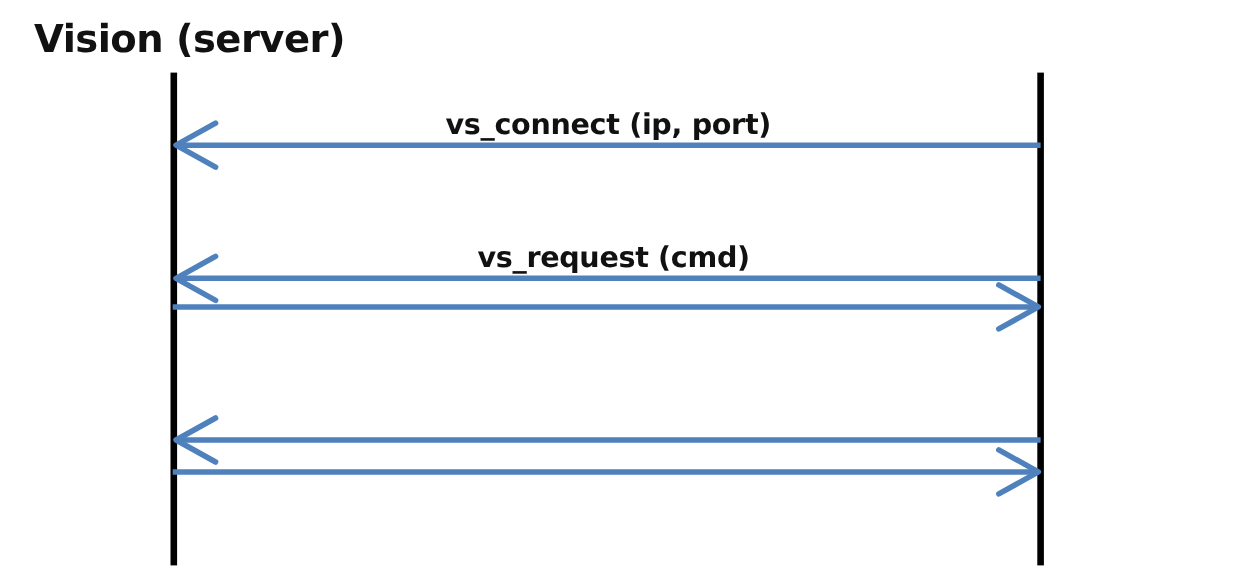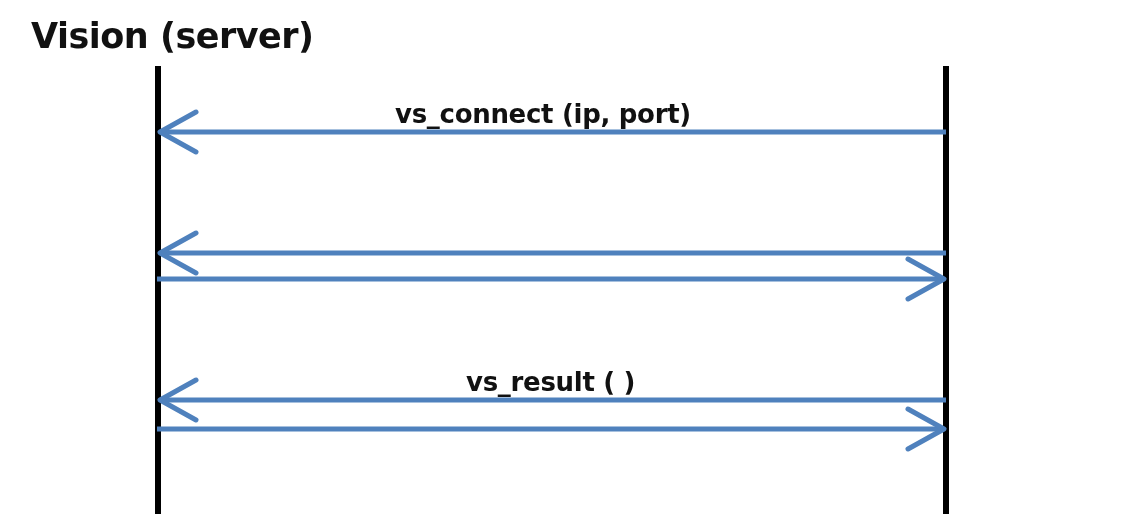--- a/index.html
+++ b/index.html
@@ -39,20 +39,21 @@
   .lifeline.right { left: 943px; }
 
   .msg-label {
     position: absolute;
     font-size: 26px;
     font-weight: bold;
     color: #111111;
     white-space: nowrap;
     line-height: 30px;
     letter-spacing: -0.3px;
+    margin-left: 10px;
   }
 
   .arrow-svg {
     position: absolute;
     left: 0;
     top: 0;
     width: 1134px;
     height: 520px;
     overflow: visible;
     pointer-events: none;
@@ -64,22 +65,22 @@
 <div id="canvas">
 
   <div class="actor-label left">Vision (server)</div>
 
 
   <div class="lifeline left"></div>
   <div class="lifeline right"></div>
 
   <div class="msg-label" style="left:395px; top:99px;">vs_connect (ip, port)</div>
 
+  <div class="msg-label" style="left:424px; top:220px;">vs_request (cmd)</div>
 
-  <div class="msg-label" style="left:466px; top:367px;">vs_result ( )</div>
 
   <svg class="arrow-svg" viewBox="0 0 1134 520">
 
     <g>
       <line x1="946" y1="132" x2="160" y2="132" stroke="#4F81BD" stroke-width="5" stroke-linecap="butt"></line>
       <polyline points="196,112 160,132 196,152" fill="none" stroke="#4F81BD" stroke-width="5" stroke-linecap="round" stroke-linejoin="round"></polyline>
     </g>
 
     <g>
       <line x1="946" y1="253" x2="160" y2="253" stroke="#4F81BD" stroke-width="5" stroke-linecap="butt"></line>

